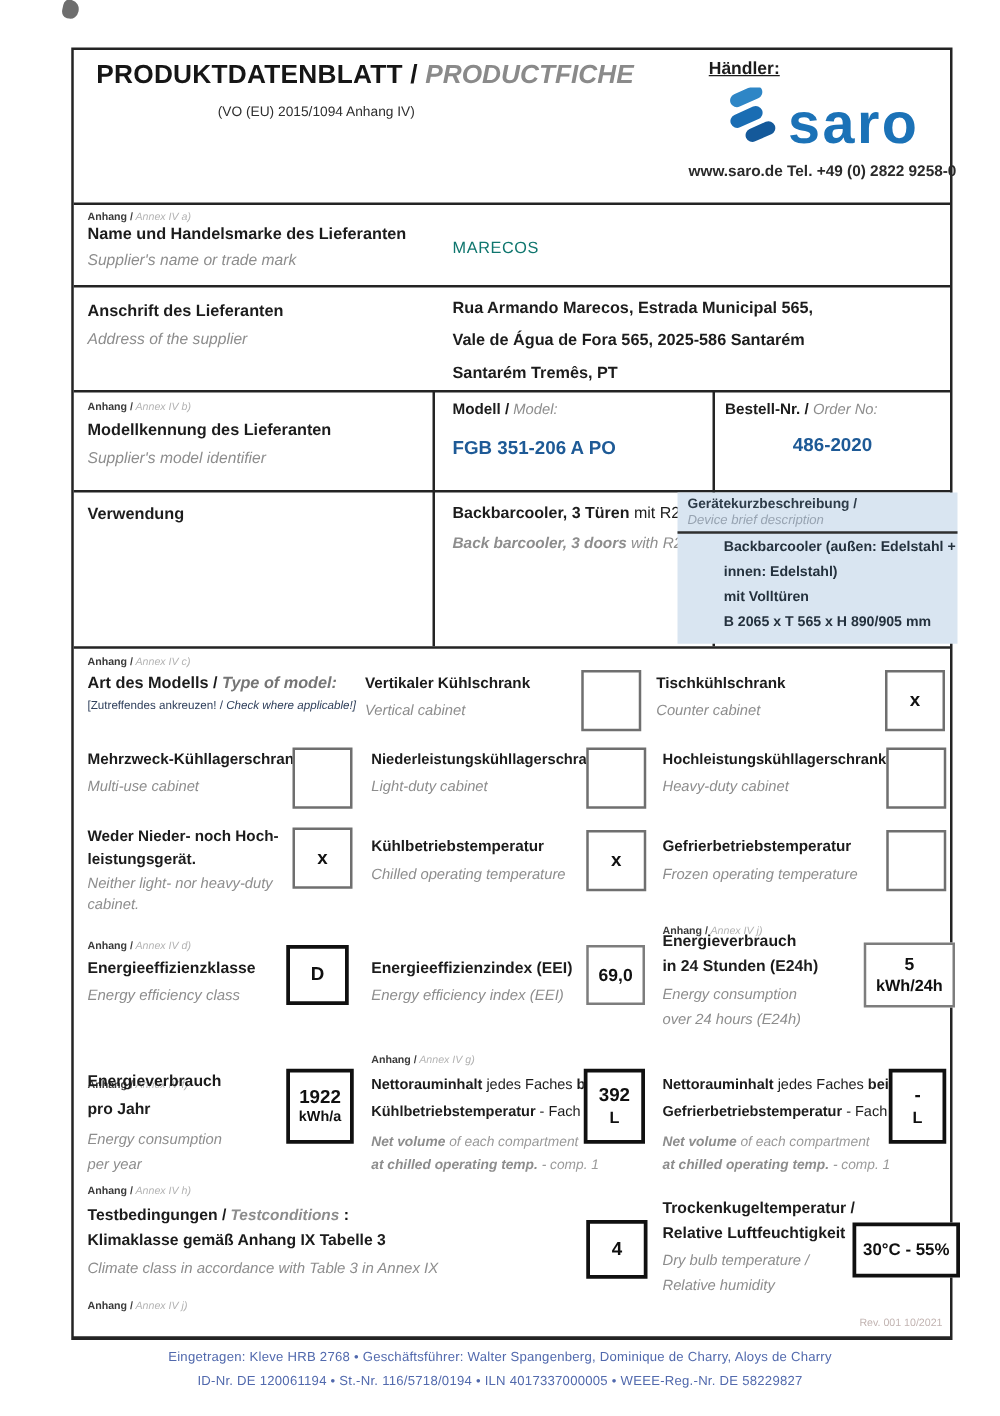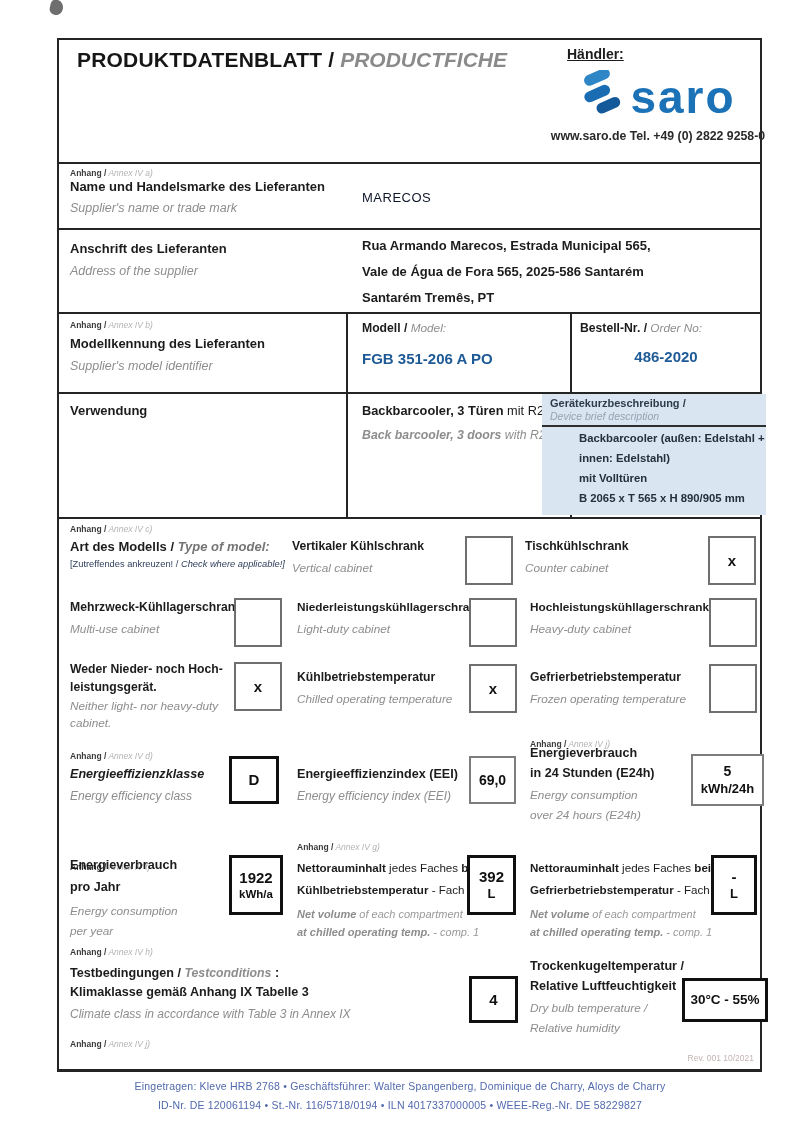--- a/index.html
+++ b/index.html
@@ -54,20 +54,21 @@
 <body>
 
 <div class="canvas">
   <div class="smudge"></div>
 
   <div class="page">
 
     <div class="a" style="left:18px;top:8px;">
       <span class="title-de">PRODUKTDATENBLATT /</span><span class="title-en"> PRODUCTFICHE</span>
     </div>
+    <div class="a subtitle" style="left:18px;top:44px;width:352px;text-align:center;">(VO (EU) 2015/1094 Anhang IV)</div>
 
     <div class="a haendler" style="left:508px;top:6px;">Händler:</div>
 
     <div class="a" style="left:485px;top:30px;width:228px;">
       <div style="display:flex;align-items:center;justify-content:center;">
         <span style="display:inline-block;margin-right:6px;">
           <svg viewBox="0 0 40 46" width="44" height="50">
             <g transform="rotate(-24 20 23)">
               <rect x="10" y="1" width="25" height="10" rx="5" fill="#2e86c6"></rect>
               <rect x="4" y="15" width="25" height="10" rx="5" fill="#1a6db3"></rect>
@@ -80,21 +81,21 @@
       <div class="contact">www.saro.de  Tel. +49 (0) 2822 9258-0</div>
     </div>
 
     <div class="hl" style="top:122px;"></div>
 
     <div class="a tiny" style="left:11px;top:128px;">
       <span class="tb">Anhang /</span><span class="ti"> Annex IV a)</span>
     </div>
     <div class="a de" style="left:11px;top:139px;">Name und Handelsmarke des Lieferanten</div>
     <div class="a en" style="left:11px;top:161px;">Supplier's name or trade mark</div>
-    <div class="a" style="left:303px;top:150px;font-size:13px;color:#0f172a;letter-spacing:.5px;text-align:center;">MARECOS</div>
+    <div class="a" style="left:303px;top:150px;font-size:13px;color:#0f766e;letter-spacing:.5px;text-align:center;">MARECOS</div>
 
     <div class="hl" style="top:188px;"></div>
 
     <div class="a de" style="left:11px;top:201px;">Anschrift des Lieferanten</div>
     <div class="a en" style="left:11px;top:224px;">Address of the supplier</div>
     <div class="a de" style="left:303px;top:198px;">Rua Armando Marecos, Estrada Municipal 565,</div>
     <div class="a de" style="left:303px;top:224px;">Vale de Água de Fora 565, 2025-586 Santarém</div>
     <div class="a de" style="left:303px;top:250px;">Santarém Tremês, PT</div>
 
     <div class="hl" style="top:272px;"></div>
@@ -183,21 +184,21 @@
     <div class="a en2" style="left:471px;top:652px;">Frozen operating temperature</div>
     <div class="cb" style="left:650px;top:624px;"></div>
 
     <div class="a tiny" style="left:471px;top:699px;">
       <span class="tb">Anhang /</span><span class="ti"> Annex IV j)</span>
     </div>
 
     <div class="a tiny" style="left:11px;top:711px;">
       <span class="tb">Anhang /</span><span class="ti"> Annex IV d)</span>
     </div>
-    <div class="a de" style="left:11px;top:727px;font-size:12.6px;font-style:italic;">Energieeffizienzklasse</div>
+    <div class="a de" style="left:11px;top:727px;font-size:12.6px;">Energieeffizienzklasse</div>
     <div class="a en" style="left:11px;top:749px;font-size:12px;">Energy efficiency class</div>
     <div class="vb thick" style="left:170px;top:716px;width:50px;height:48px;font-size:15px;">D</div>
 
     <div class="a de" style="left:238px;top:727px;font-size:12.6px;">Energieeffizienzindex (EEI)</div>
     <div class="a en" style="left:238px;top:749px;font-size:12px;">Energy efficiency index (EEI)</div>
     <div class="vb thin" style="left:410px;top:716px;width:47px;height:48px;font-size:14px;">69,0</div>
 
     <div class="a de" style="left:471px;top:706px;font-size:12.6px;">Energieverbrauch</div>
     <div class="a de" style="left:471px;top:726px;font-size:12.6px;">in 24 Stunden (E24h)</div>
     <div class="a en" style="left:471px;top:748px;font-size:11.8px;">Energy consumption</div>

